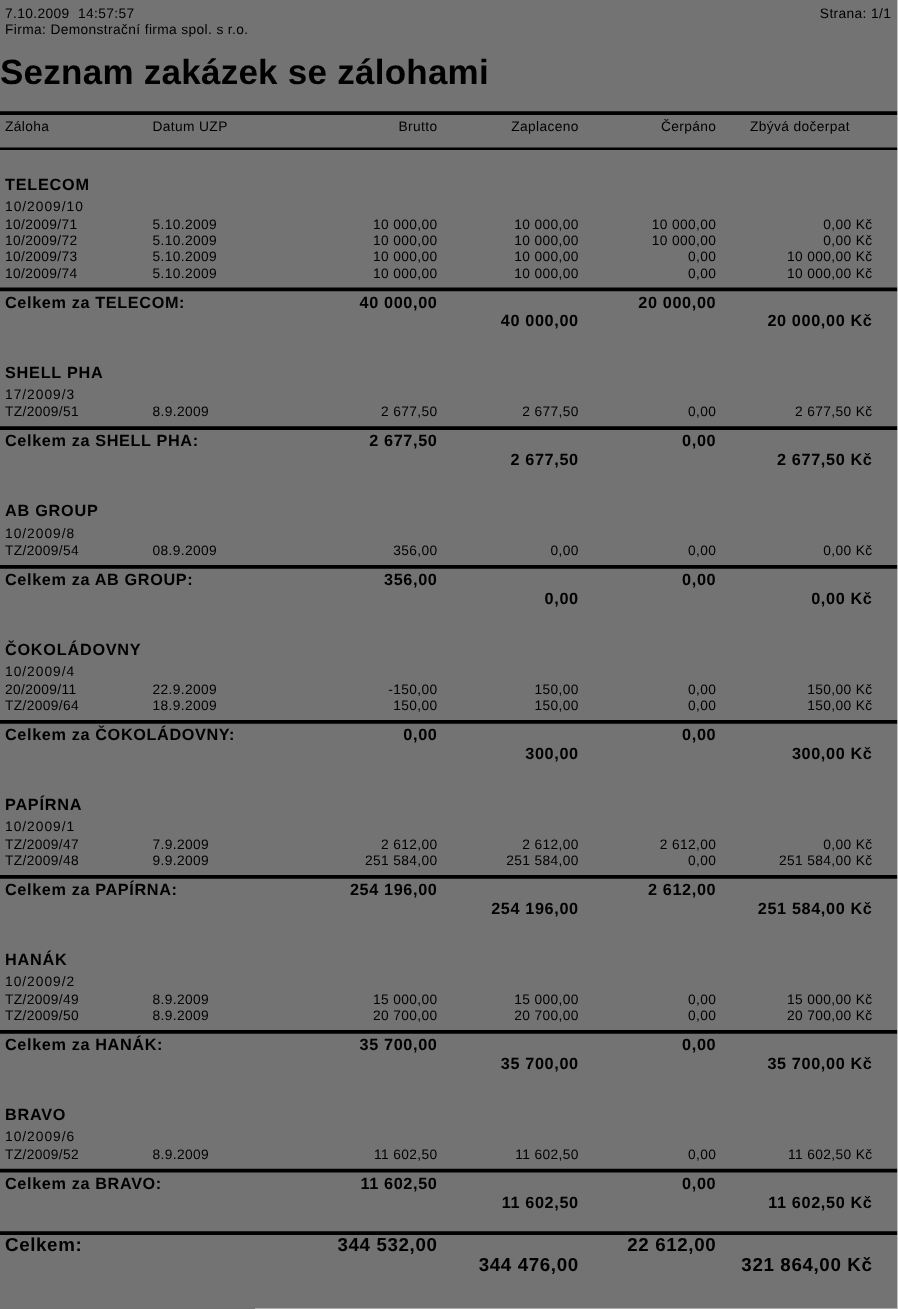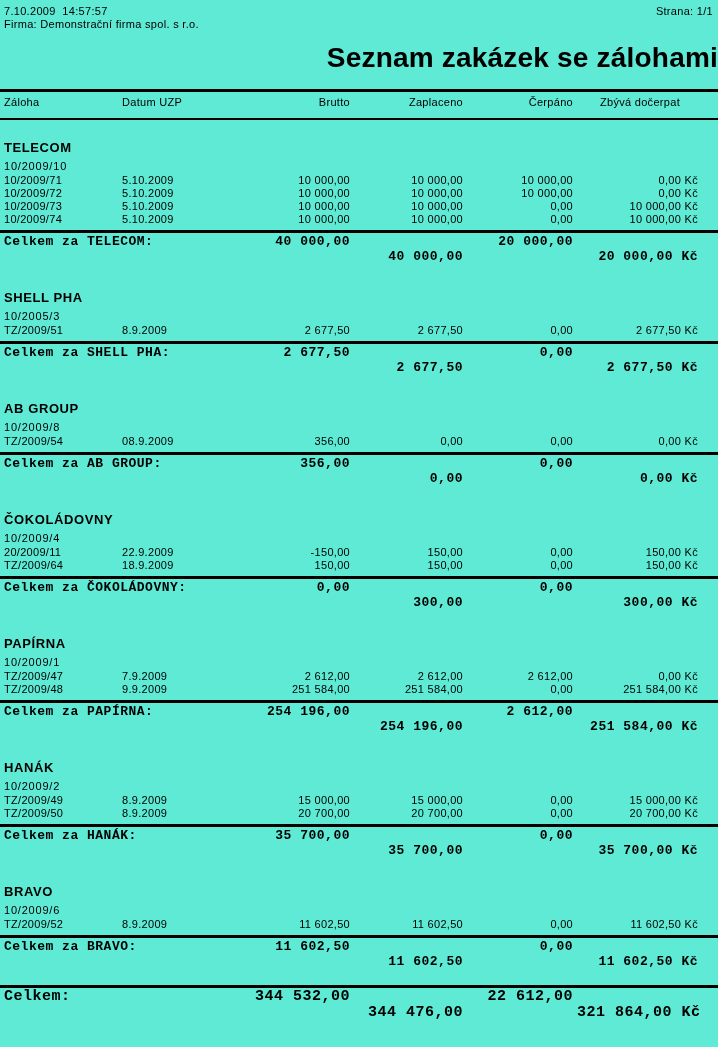--- a/index.html
+++ b/index.html
@@ -1,40 +1,40 @@
 <!DOCTYPE html>
 <html><head>
 <meta charset="utf-8">
 <style>
   html,body{margin:0;padding:0;background:#ffffff;}
   .page{
-    width:718px;height:1047px;background:#5eead4;color:#000;
+    width:718px;height:1047px;background:#737373;color:#000;
     font-family:"Liberation Sans","DejaVu Sans",sans-serif;
     font-size:11px;letter-spacing:0.3px;
     box-sizing:border-box;padding-top:5px;overflow:hidden;position:relative;
   }
   .meta1{display:flex;justify-content:space-between;padding:0 5px 0 4px;line-height:13px;}
   .meta1 span{white-space:pre;}
   .meta2{padding-left:4px;line-height:13px;}
-  .title{font-size:28px;font-weight:bold;text-align:right;margin-top:12px;line-height:30px;letter-spacing:0.2px;}
+  .title{font-size:28px;font-weight:bold;text-align:left;margin-top:12px;line-height:30px;letter-spacing:0.2px;}
 
   .grid{display:grid;grid-template-columns:118px 112px 120px 113px 110px 129px;padding-left:4px;}
   .num{text-align:right;padding-right:4px;}
   .last{text-align:right;padding-right:8px;white-space:pre;}
   .thead{margin-top:16px;border-top:3px solid #000;border-bottom:2px solid #000;padding-top:4px;padding-bottom:9px;line-height:13px;}
   .thead .hlast{padding-right:26px;}
 
   .group{margin-top:27px;}
   .group.first{margin-top:21px;}
   .gname{font-size:13px;font-weight:bold;line-height:13px;padding-left:4px;letter-spacing:0.6px;}
   .gorder{font-size:11px;font-weight:normal;line-height:15px;margin-top:5px;padding-left:4px;letter-spacing:0.8px;}
   .drow{line-height:13px;}
 
   .gtotal{margin-top:4px;border-top:3px solid #000;padding-top:1px;font-weight:bold;font-size:13px;letter-spacing:0.5px;}
-  .tline{line-height:15px;font-family:Liberation Mono, monospace;}
+  .tline{line-height:15px;}
   .label{grid-column:1 / 3;}
   .col3{grid-column:3;}
   .col4{grid-column:4;}
   .col5{grid-column:5;text-align:right;}
   .col6{grid-column:6;}
 
   .grand{margin-top:16px;border-top:3px solid #000;padding-top:1px;font-weight:bold;font-size:15px;letter-spacing:0.5px;}
   .grand .tline{line-height:16px;}
 </style>
 </head>
@@ -104,21 +104,21 @@
             <span class="num col5">20 000,00</span>
           </div>
           <div class="grid tline">
             <span class="num col4">40 000,00</span>
             <span class="last col6">20 000,00 Kč</span>
           </div>
         </div>
       </div>
       <div class="group">
         <div class="gname">SHELL PHA</div>
-        <div class="gorder">10/2005/3</div>
+        <div class="gorder">17/2009/3</div>
         <div class="grid drow">
           <span>TZ/2009/51</span>
           <span>8.9.2009</span>
           <span class="num">2 677,50</span>
           <span class="num">2 677,50</span>
           <span class="num">0,00</span>
           <span class="last">2 677,50 Kč</span>
         </div>
         <div class="gtotal">
           <div class="grid tline">

